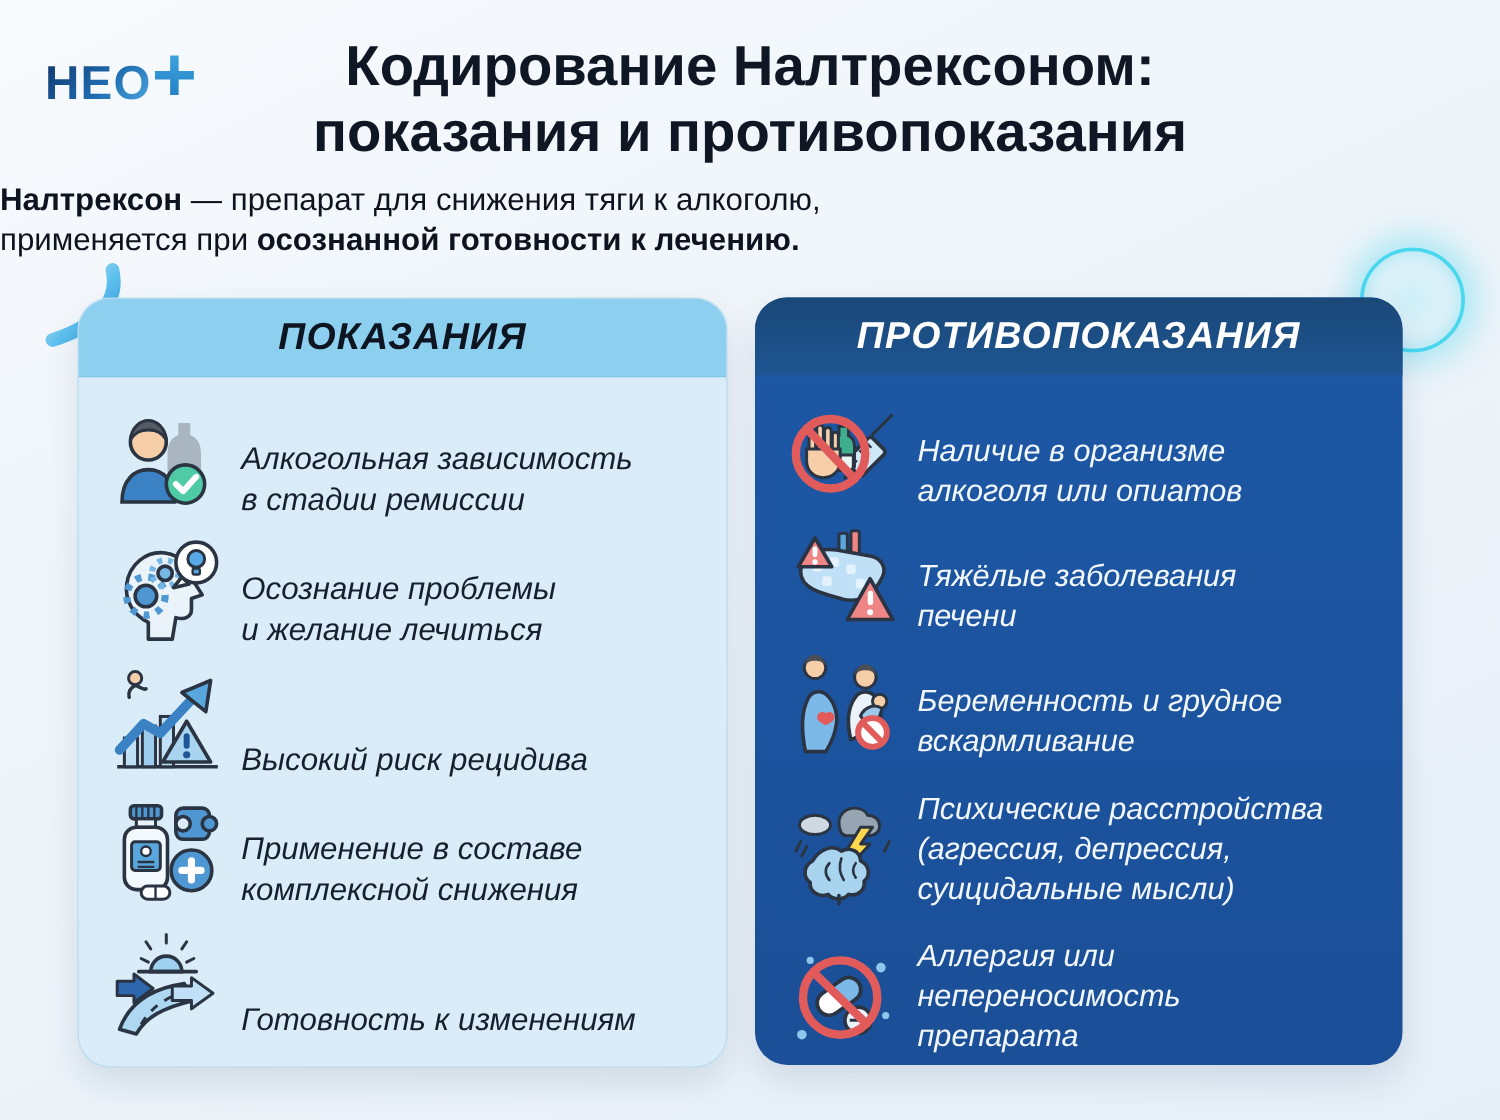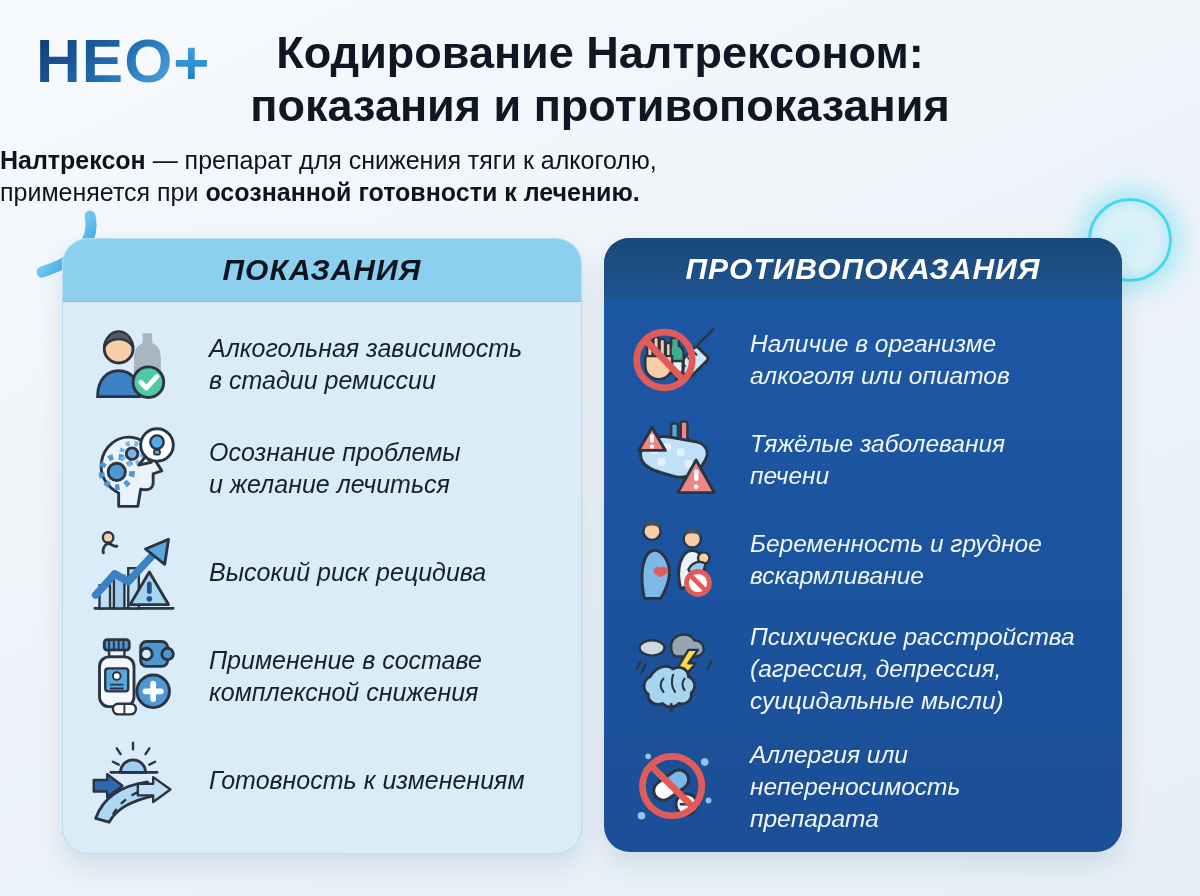--- a/index.html
+++ b/index.html
@@ -4,21 +4,21 @@
 <style>
   html,body{margin:0;padding:0;background:#dfe9f2;}
   .canvas{
     position:relative;width:1200px;height:896px;overflow:hidden;
     background:linear-gradient(155deg,#f7fafd 0%,#eef4f9 45%,#e6eff7 100%);
     font-family:"Liberation Sans",sans-serif;color:#121c28;
   }
   
   .logo{position:absolute;left:36px;top:30px;font-weight:bold;letter-spacing:1px;line-height:1;}
   .logo-main{
-    font-size:62px;
+    font-size:38px;
     background:linear-gradient(135deg,#123f78 10%,#1f6cb0 55%,#52aee6 100%);
     -webkit-background-clip:text;background-clip:text;color:transparent;
   }
   .logo-plus{
     font-size:62px;vertical-align:-2px;
     background:linear-gradient(180deg,#4db4ea 0%,#1470b8 100%);
     -webkit-background-clip:text;background-clip:text;color:transparent;
   }
   .title{
     position:absolute;top:26px;left:0;width:100%;margin:0;text-align:center;
@@ -33,21 +33,21 @@
          box-shadow:0 12px 26px rgba(27,60,102,.12);font-style:italic;}
   .panel.left{left:62px;background:#d9ecf8;border:1px solid #b9dcf0;}
   .panel.right{left:604px;background:linear-gradient(180deg,#1d58a6 0%,#1b4f97 100%);}
   .panel-header{
     height:62px;border-radius:25px 25px 0 0;display:flex;align-items:center;justify-content:center;
     font-weight:bold;font-size:30px;letter-spacing:1px;
   }
   .panel.left .panel-header{background:#8ccfee;color:#0d1520;border-bottom:1px solid #79c0e5;}
   .panel.right .panel-header{background:linear-gradient(180deg,#1a4878 0%,#1e5592 100%);color:#ffffff;border-radius:25px 25px 0 0;}
   .items{padding:10px 18px 0 24px;display:flex;flex-direction:column;}
-  .row{display:flex;align-items:center;gap:28px;height:104px;}
+  .row{display:flex;align-items:flex-end;gap:12px;height:104px;}
   .panel.right .row{height:100px;}
   .panel.right .row.tall{height:118px;}
   .icon-box{width:94px;height:94px;flex:0 0 94px;display:flex;align-items:center;justify-content:center;}
   .icon-box svg{width:92px;height:92px;}
   .item-text{font-size:25px;line-height:1.3;white-space:pre-line;color:#16202c;}
   .panel.right .item-text{color:#f2f7fc;font-size:24.5px;}
   
   .swoosh{position:absolute;left:28px;top:210px;width:92px;height:96px;pointer-events:none;}
   .glow-ring{
     position:absolute;left:1088px;top:198px;width:78px;height:78px;border-radius:50%;

